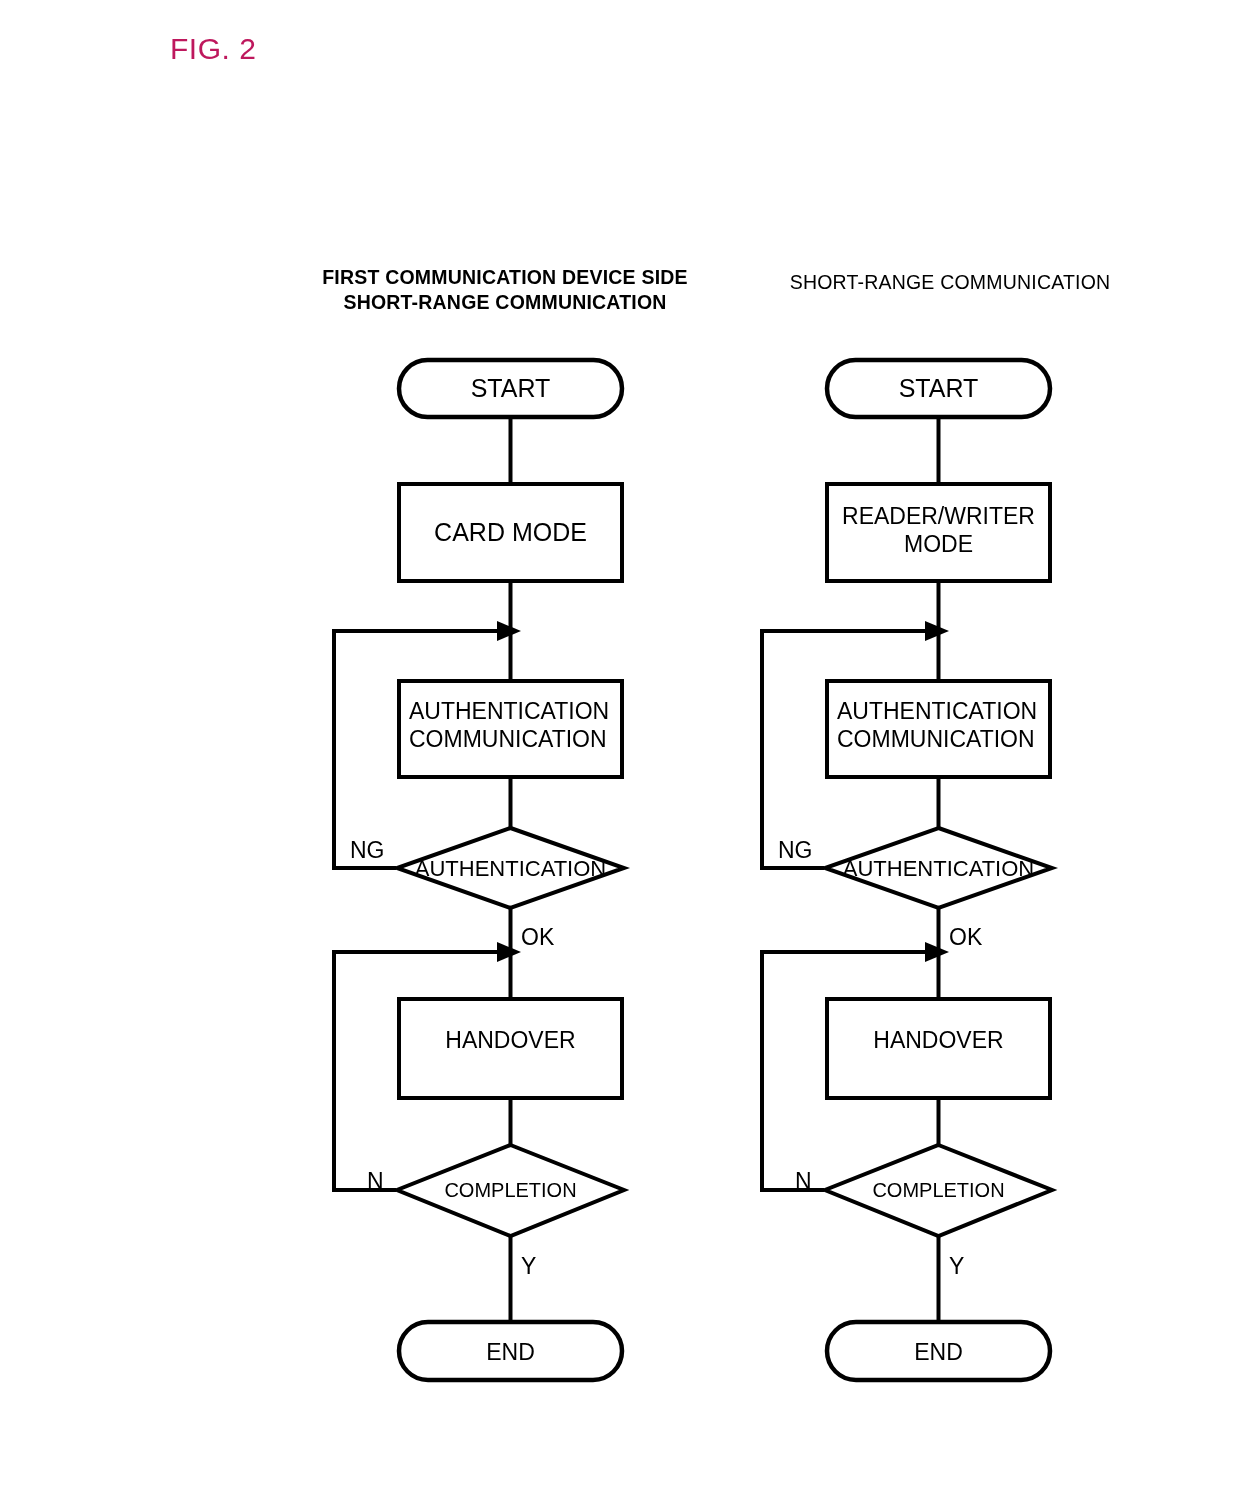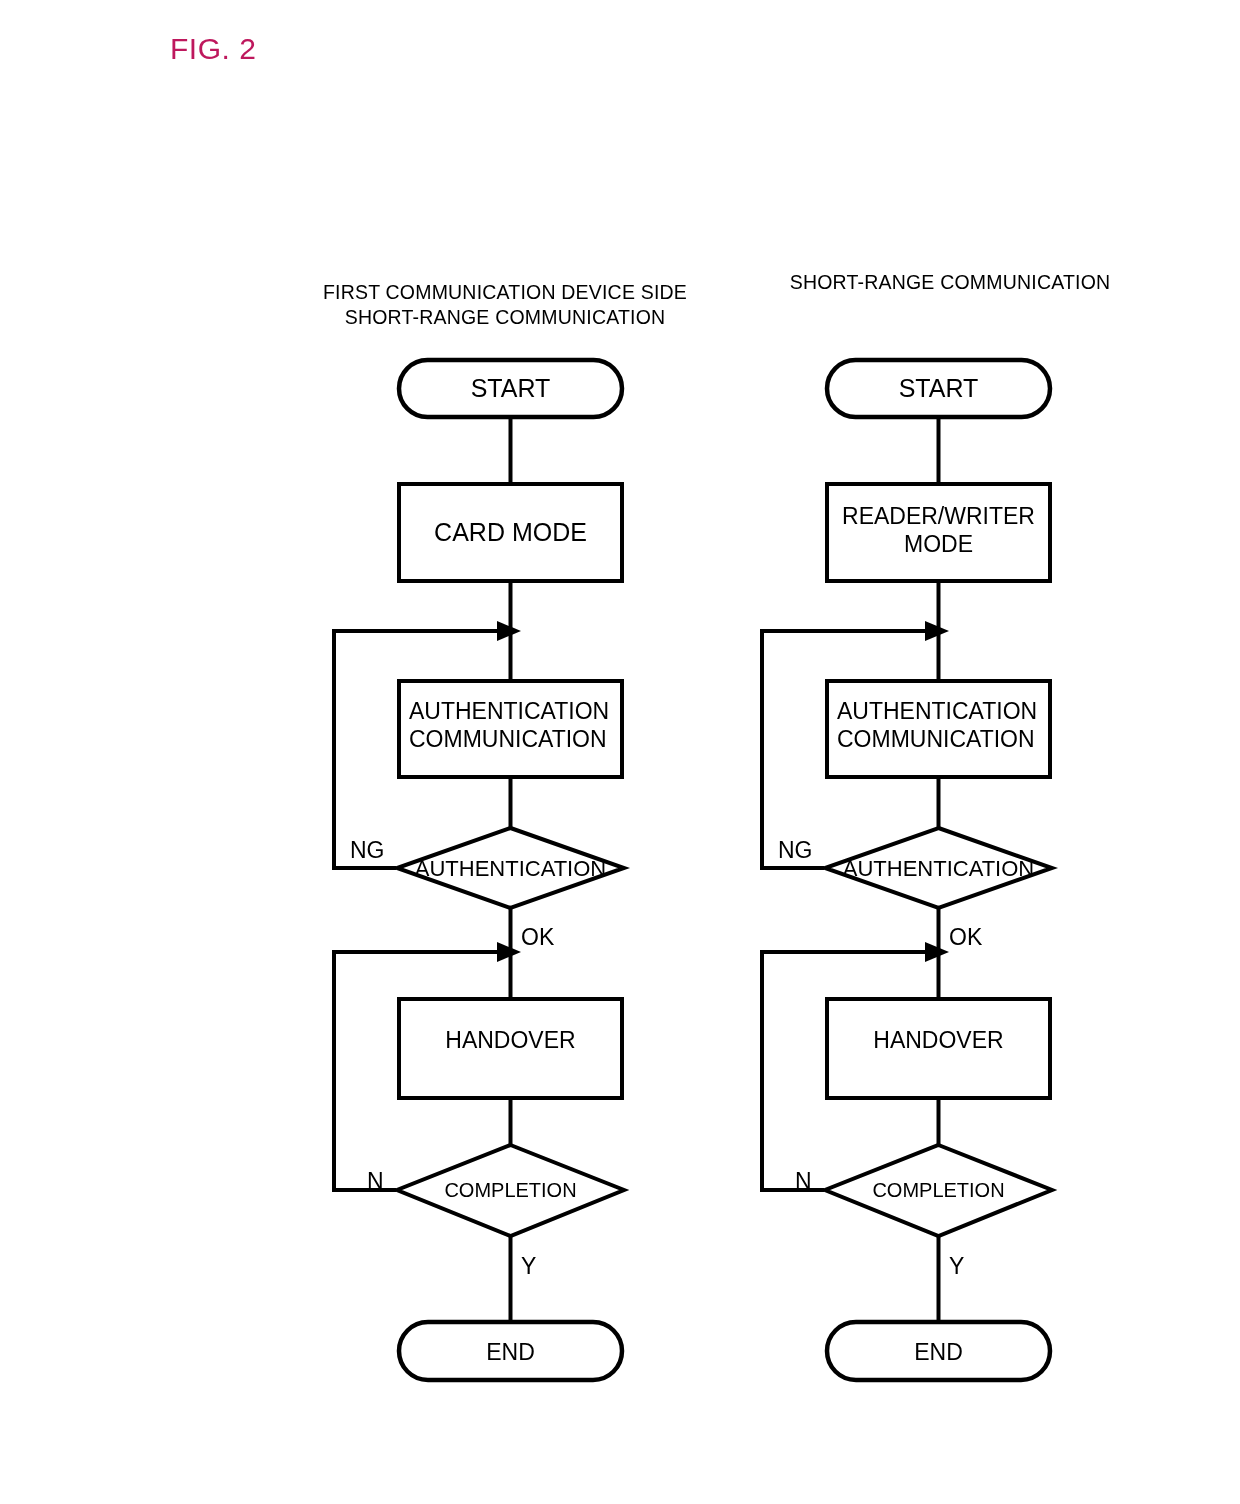--- a/index.html
+++ b/index.html
@@ -34,21 +34,21 @@
     height: 1504px;
   }
   .col-header {
     position: absolute;
     text-align: center;
     font-size: 19.5px;
     line-height: 25px;
     white-space: nowrap;
     letter-spacing: 0.2px;
   }
-  #header-left  { left: 310px; top: 280px; width: 390px; }
+  #header-left  { left: 310px; top: 265px; width: 390px; font-weight: bold; }
   #header-right { left: 740px; top: 270px; width: 420px; }
   .hdr-line { display: block; }
 
   svg text {
     font-family: "Liberation Sans", "DejaVu Sans", sans-serif;
     fill: #000000;
   }
   .node-label      { font-size: 25px; }
   .node-label-sm   { font-size: 23px; }
   .diamond-label   { font-size: 22px; }

